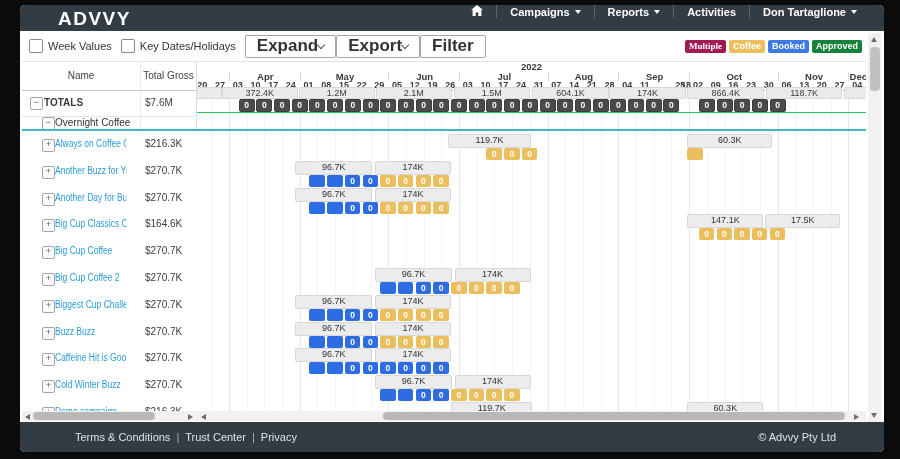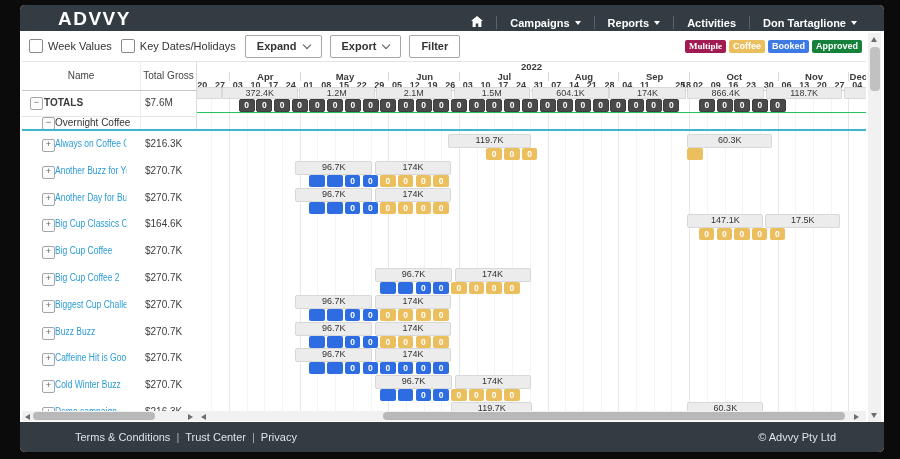--- a/index.html
+++ b/index.html
@@ -2,30 +2,30 @@
 <html><head>
 <meta charset="utf-8">
 <style>
   html,body{margin:0;padding:0}
   body{width:900px;height:459px;background:#0b0b0b;font-family:"Liberation Sans",sans-serif;position:relative;overflow:hidden}
   .window{position:absolute;left:20px;top:5px;width:864px;height:447px;background:#ffffff;border-radius:5px}
 
   
   .navbar{position:absolute;top:0;left:0;right:0;height:26px;background:#333b43;border-radius:5px 5px 0 0}
   .logo{position:absolute;left:38px;top:1px;height:25px;line-height:25px;color:#fff;font-weight:bold;font-size:19px;letter-spacing:1.5px}
-  .nav-right{position:absolute;right:14px;top:0;height:24px;display:flex;align-items:flex-end}
+  .nav-right{position:absolute;right:14px;top:0;height:24px;display:flex;align-items:flex-start}
   .nav-item{color:#fff;font-size:11px;font-weight:bold;padding:0 13px;display:flex;align-items:center;gap:5px;white-space:nowrap;cursor:pointer}
   .nav-sep{width:1px;height:13px;background:#5c646d}
   .tri-down{width:0;height:0;border-left:3.5px solid transparent;border-right:3.5px solid transparent;border-top:4px solid #fff}
 
   
   .toolbar{position:absolute;top:26px;left:0;right:0;height:30px;background:#fff;display:flex;align-items:center;padding-left:9px}
   .cb{width:12px;height:12px;border:1px solid #8a8a8a;border-radius:2px;background:#fff;margin-right:5px;flex:none}
   .cb-label{font-size:11px;color:#333;margin-right:9px;white-space:nowrap}
-  .btn{border:1px solid #a6a6a6;border-radius:2px;background:#fff;font-size:11px;font-weight:bold;color:#333;height:21px;padding:0 11px;margin-right:8px;display:flex;align-items:center;gap:7px;white-space:nowrap;cursor:pointer}
+  .btn{border:1px solid #a6a6a6;border-radius:2px;background:#fff;font-size:17px;font-weight:bold;color:#333;height:21px;padding:0 11px;margin-right:0;display:flex;align-items:center;white-space:nowrap;cursor:pointer}
   .chev{width:5px;height:5px;border-left:1.4px solid #555;border-bottom:1.4px solid #555;transform:rotate(-45deg);margin-top:-3px;flex:none}
   .select{border:1px solid #b3b3b3;border-radius:2px;background:#fff;font-size:11px;color:#9a9a9a;height:21px;padding:0 7px;margin-right:8px;display:flex;align-items:center;justify-content:space-between;width:142px;cursor:pointer}
   .legend{position:absolute;right:22px;top:0;height:30px;display:flex;align-items:center;gap:3px}
   .badge{font-size:9px;font-weight:bold;color:#fff;border-radius:2px;padding:2px 4px;line-height:1}
 
   
   .main{position:absolute;top:56px;left:2px;width:858px;height:365px}
   .grid-area{position:absolute;left:0;top:0;width:844px;height:350px;overflow:hidden;border-top:1px solid #e4e4e4}
   .left-panel{position:absolute;left:0;top:0;width:175px;height:350px}
   .panel-header{position:absolute;left:0;top:0;width:175px;height:28px;border-bottom:1px solid #c9c9c9}

